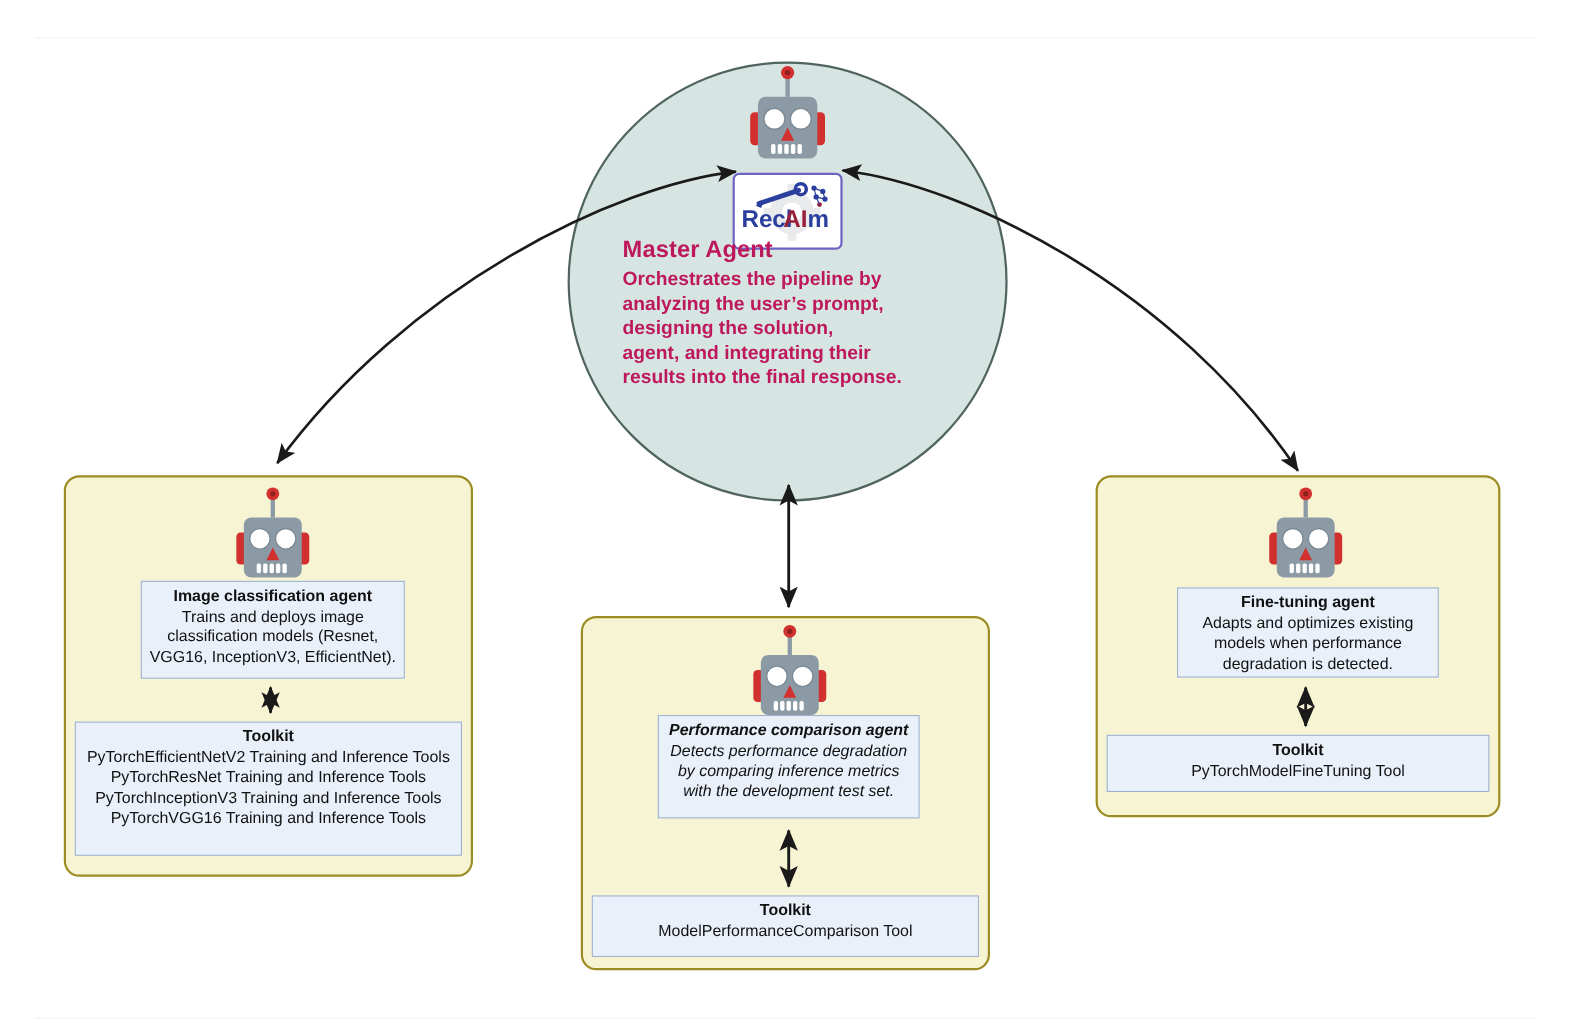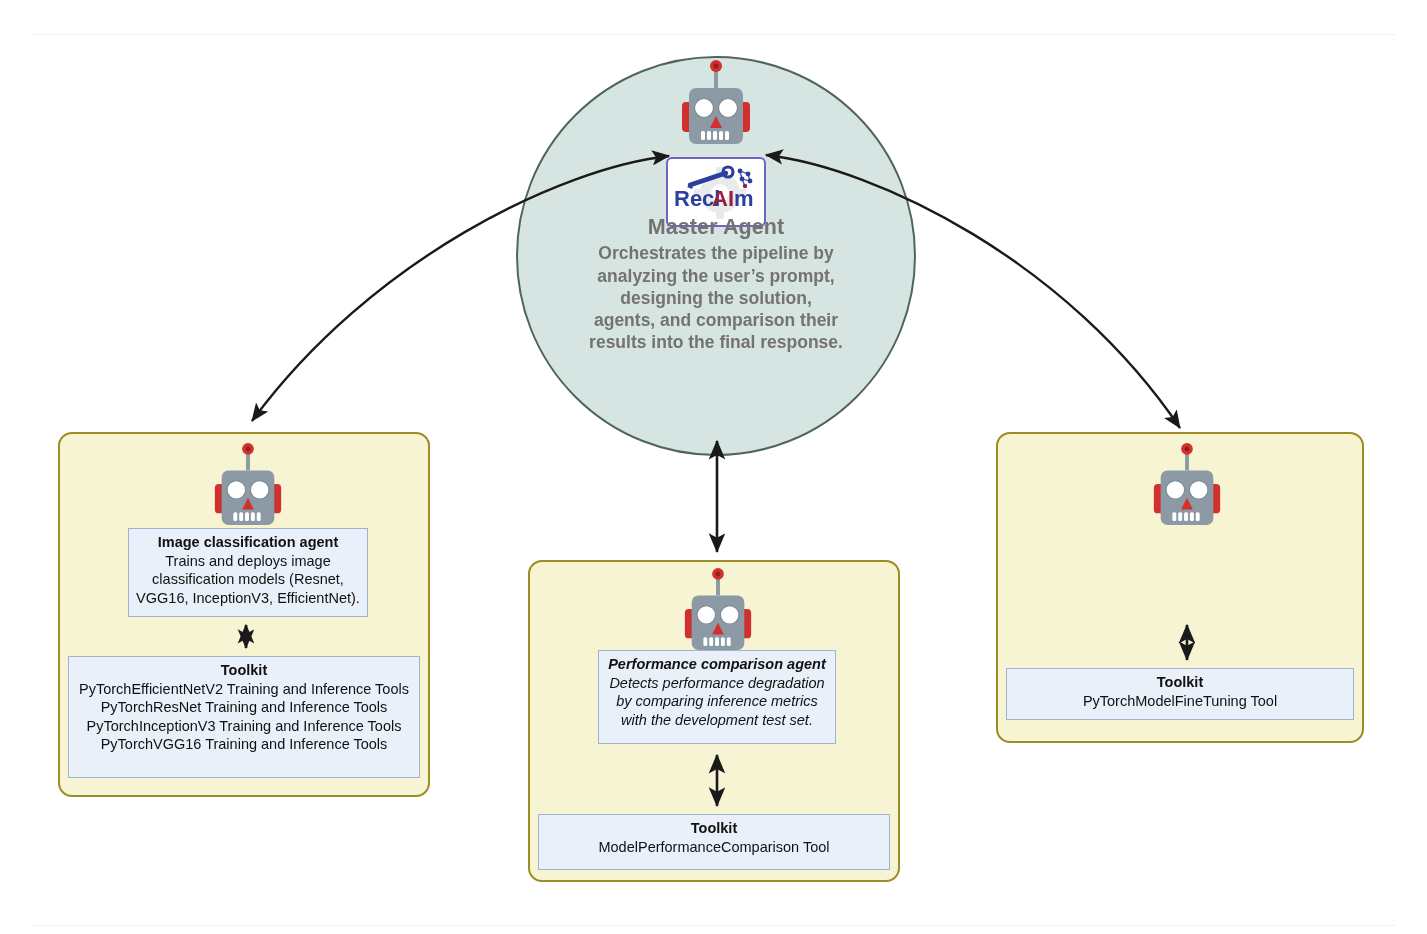--- a/index.html
+++ b/index.html
@@ -56,22 +56,22 @@
     overflow: hidden;
   }
   #reclaim-logo-box svg { display: block; }
 
   
   #master-text {
     position: absolute;
     left: 566px;
     top: 214px;
     width: 300px;
-    text-align: center;
-    color: #737373;
+    text-align: left;
+    color: #be185d;
     line-height: 1.27;
   }
   #master-title {
     font-size: 21.5px;
     font-weight: bold;
     letter-spacing: 0.1px;
     margin-bottom: 1px;
   }
   #master-desc { font-size: 17.5px; font-weight: bold; }
 
@@ -189,21 +189,21 @@
       <text x="66" y="47" font-family="'Liberation Sans', sans-serif" font-size="22" font-weight="bold" fill="#2b3f9e">m</text>
     </svg>
   </div>
 
   <div id="master-text">
     <div id="master-title">Master Agent</div>
     <div id="master-desc">
         <div>Orchestrates the pipeline by</div>
         <div>analyzing the user’s prompt,</div>
         <div>designing the solution,</div>
-        <div>agents, and comparison their</div>
+        <div>agent, and integrating their</div>
         <div>results into the final response.</div>
       </div>
   </div>
 
   <div class="agent-panel" id="panel-left"></div>
 
   <div class="robot" style="left:209px; top:441px;">
     <svg width="78" height="88" viewBox="0 0 80 90">
       <line x1="40" y1="12" x2="40" y2="30" stroke="#8b9aa4" stroke-width="4"></line>
       <circle cx="40" cy="8" r="6" fill="#d1302f"></circle>
@@ -298,20 +298,28 @@
       <g fill="#ffffff">
         <rect x="25" y="73" width="4" height="9" rx="1.6"></rect>
         <rect x="31" y="73" width="4" height="9" rx="1.6"></rect>
         <rect x="37" y="73" width="4" height="9" rx="1.6"></rect>
         <rect x="43" y="73" width="4" height="9" rx="1.6"></rect>
         <rect x="49" y="73" width="4" height="9" rx="1.6"></rect>
       </g>
     </svg>
   </div>
 
+  <div class="card" id="card-right-agent">
+    <span class="card-title">Fine-tuning agent</span>
+    <span class="card-body">
+        <div>Adapts and optimizes existing</div>
+        <div>models when performance</div>
+        <div>degradation is detected.</div>
+      </span>
+  </div>
 
   <div class="card" id="card-right-toolkit">
     <span class="card-title">Toolkit</span>
     <span class="card-body">
         <div>PyTorchModelFineTuning Tool</div>
       </span>
   </div>
 
   <svg id="arrows">
     <defs>

